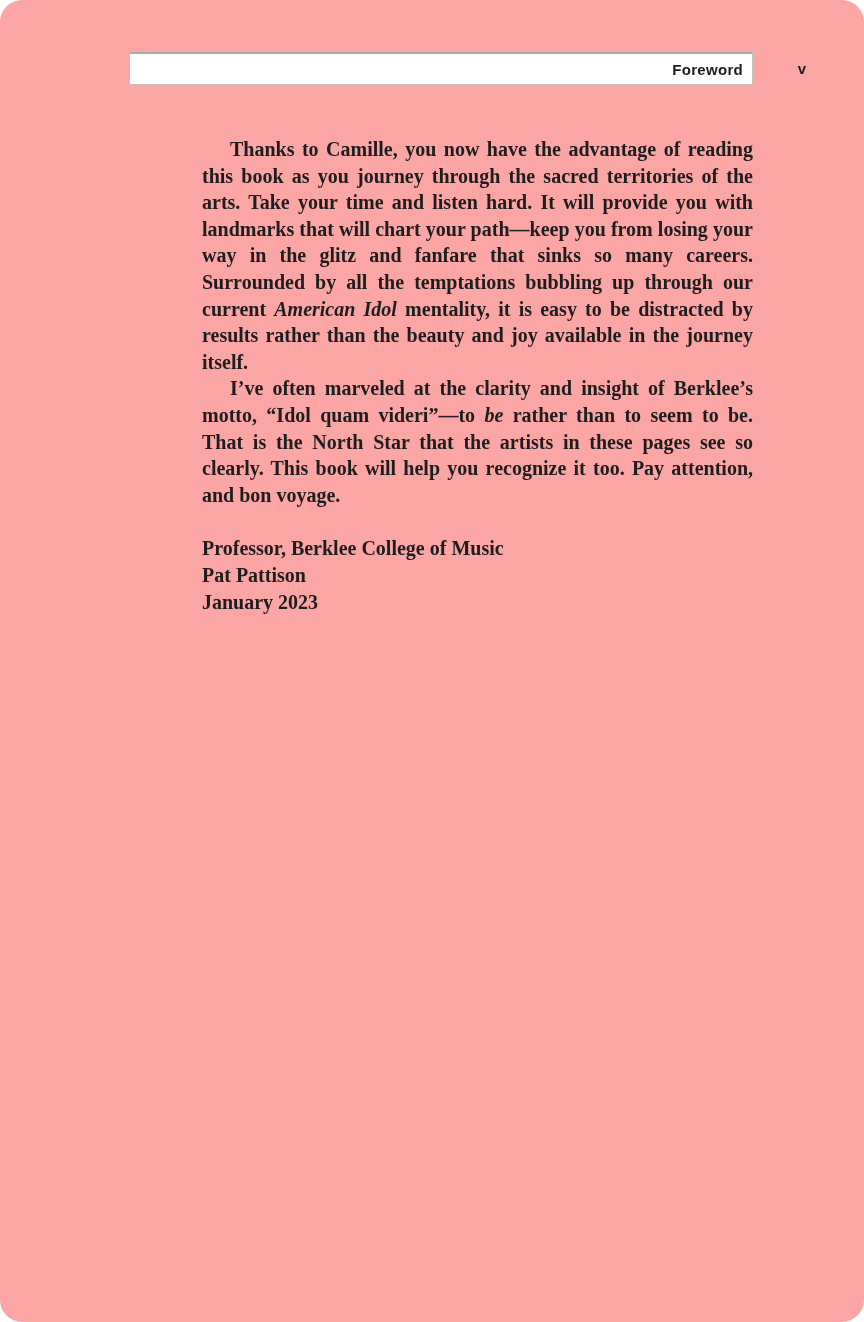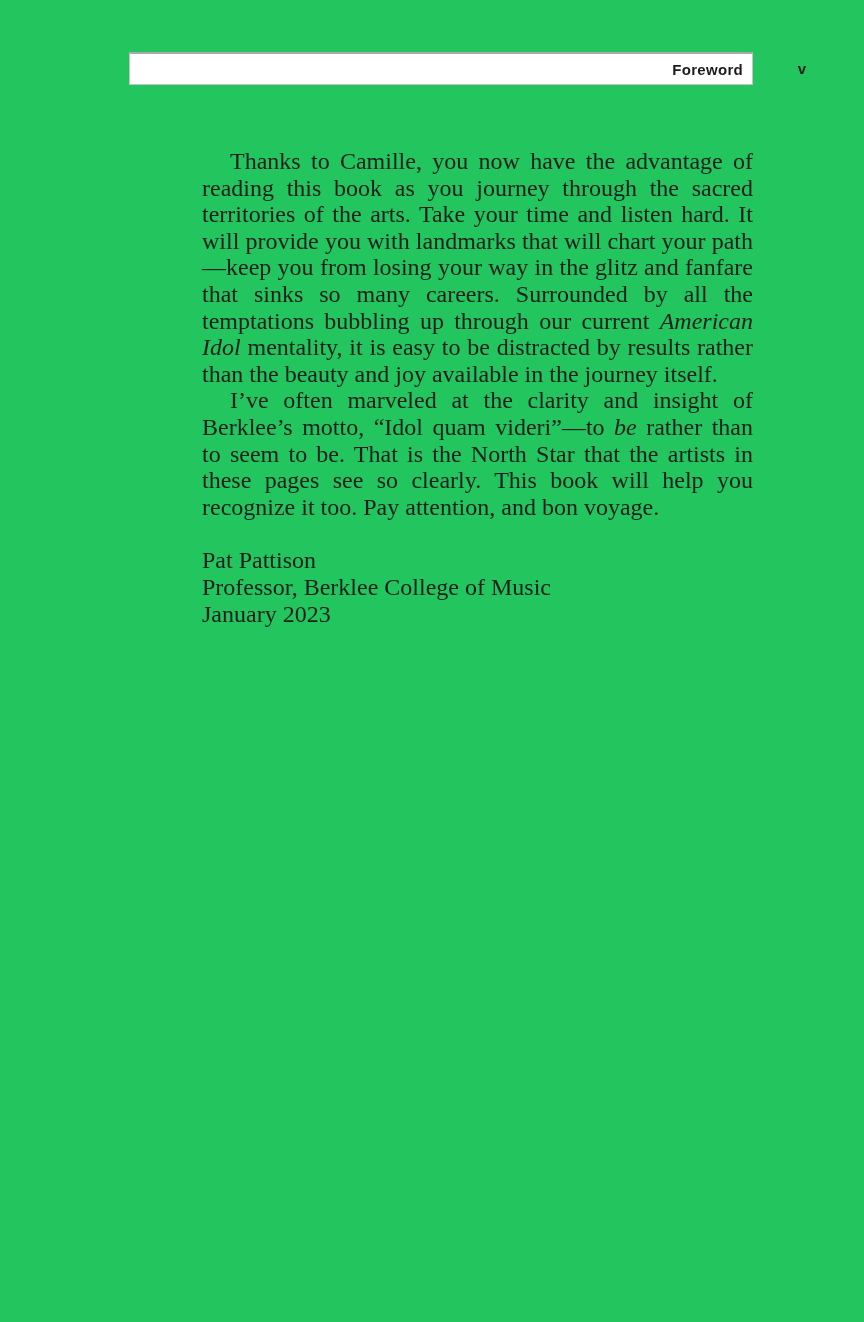--- a/index.html
+++ b/index.html
@@ -4,23 +4,24 @@
 <style>
   html, body {
     margin: 0;
     padding: 0;
     background: #ffffff;
   }
   .page {
     position: relative;
     width: 864px;
     height: 1322px;
-    background: #22c55e;
+    background: #fca5a5;
     overflow: hidden;
     font-family: "Liberation Serif", "DejaVu Serif", serif;
+    border-radius: 22px;
   }
   .header-box {
     position: absolute;
     left: 129px;
     top: 52px;
     width: 624px;
     height: 33px;
     box-sizing: border-box;
     border: 1px solid #c3c3c3;
     border-top: 2px solid #aaaaaa;
@@ -47,26 +48,27 @@
     align-items: center;
     justify-content: center;
     font-family: "Liberation Sans", sans-serif;
     font-weight: bold;
     font-size: 15px;
     color: #1c1c1c;
   }
   .content {
     position: absolute;
     left: 202px;
-    top: 148px;
+    top: 136px;
     width: 551px;
-    font-size: 24px;
+    font-size: 20px;
     line-height: 26.6px;
     color: #1e1e1e;
     text-align: justify;
+    font-weight: bold;
   }
   .content p {
     margin: 0;
     text-indent: 28px;
   }
   .content p .ital {
     font-style: italic;
   }
   .signature {
     margin-top: 27px;
@@ -87,20 +89,20 @@
 
   <span class="page-number">v</span>
 
   <div class="content">
 
     <p><span>Thanks to Camille, you now have the advantage of reading this book as you journey through the sacred territories of the arts. Take your time and listen hard. It will provide you with landmarks that will chart your path—keep you from losing your way in the glitz and fanfare that sinks so many careers. Surrounded by all the temptations bubbling up through our current </span><span class="ital">American Idol</span><span> mentality, it is easy to be distracted by results rather than the beauty and joy available in the journey itself.</span></p>
 
     <p><span>I’ve often marveled at the clarity and insight of Berklee’s motto, “Idol quam videri”—to </span><span class="ital">be</span><span> rather than to seem to be. That is the North Star that the artists in these pages see so clearly. This book will help you recognize it too. Pay attention, and bon voyage.</span></p>
 
     <div class="signature">
+      <div>Professor, Berklee College of Music</div>
       <div>Pat Pattison</div>
-      <div>Professor, Berklee College of Music</div>
       <div>January 2023</div>
     </div>
 
   </div>
 
 </div>
 
 </body></html>

